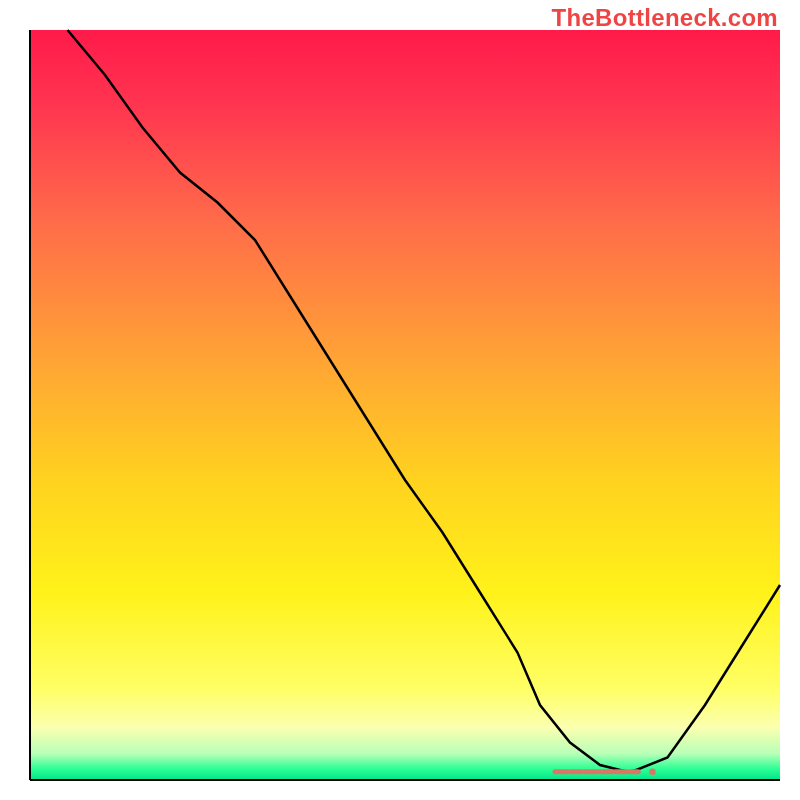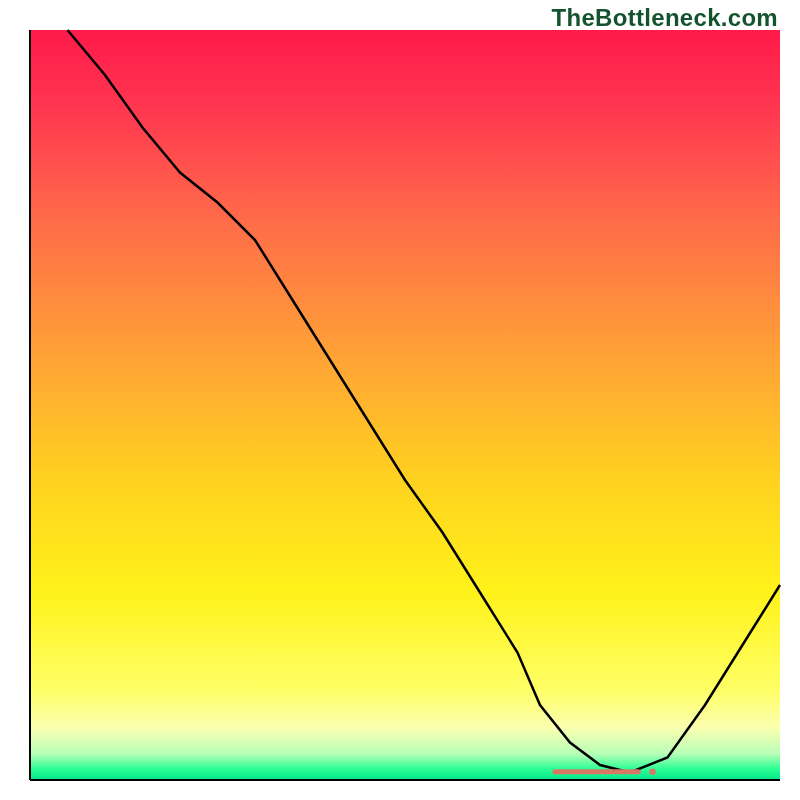--- a/index.html
+++ b/index.html
@@ -14,21 +14,21 @@
     position: relative;
     width: 800px;
     height: 800px;
   }
   .watermark {
     position: absolute;
     top: 4px;
     right: 22px;
     font-size: 24px;
     font-weight: bold;
-    color: #14532d;
+    color: #ef4444;
     letter-spacing: 0.3px;
     text-align: right;
   }
   svg {
     display: block;
   }
 </style>
 </head>
 <body>
 

